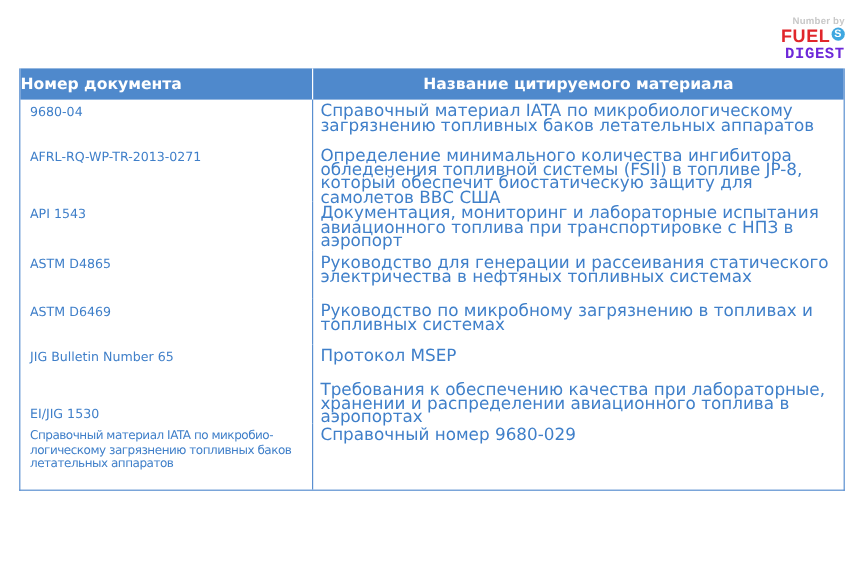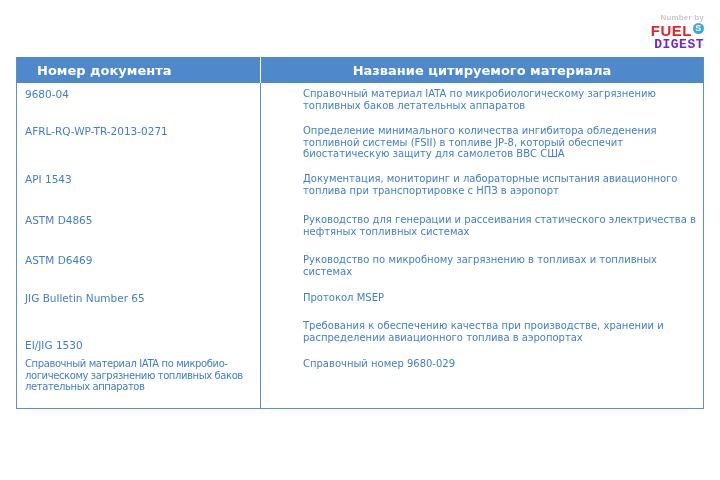--- a/index.html
+++ b/index.html
@@ -19,30 +19,30 @@
     .logo .digest { font-size: 13px; color: #6d28d9; font-weight: bold; letter-spacing: 0.5px; font-family: Liberation Mono, monospace; margin-top: 0px; }
 
     .table {
       position: absolute; left: 16px; top: 57px; width: 688px;
       border: 1px solid #5a8fd0; border-top: none; box-sizing: border-box;
     }
     .thead {
       display: flex; background: #4f89cc; color: #ffffff; height: 26px; align-items: center;
       font-weight: bold; font-size: 13px;
     }
-    .thead .c1 { width: 244px; padding-left: 20px; box-sizing: border-box; border-right: 1px solid #ffffff; height: 100%; display: flex; align-items: center; }
+    .thead .c1 { width: 244px; box-sizing: border-box; border-right: 1px solid #ffffff; height: 100%; display: flex; align-items: center; }
     .thead .c2 { flex: 1; text-align: center; }
     .tbody { display: flex; flex-direction: column; }
     .row { display: flex; }
     .row .c1 {
       width: 244px; box-sizing: border-box; padding-left: 8px; border-right: 1px solid #5a8fd0;
       color: #3f7fc9; font-size: 10.5px; line-height: 12px; padding-top: 5px;
     }
     .row .c2 {
-      flex: 1; padding-left: 6px; padding-right: 6px; color: #3f7fc9; font-size: 10px; line-height: 11.5px; padding-top: 5px; margin-left: 36px;
+      flex: 1; padding-left: 6px; padding-right: 6px; color: #3f7fc9; font-size: 14px; line-height: 11.5px; padding-top: 5px;
     }
     .row .c1.small { font-size: 10px; letter-spacing: -0.4px; line-height: 11.5px; }
     .row .c1.bottom { display: flex; align-items: flex-end; padding-bottom: 2px; }
   </style>
 </head>
 <body>
 
 <div class="logo">
   <div class="adapted">Number by</div>
   <div class="fuel">
@@ -77,20 +77,20 @@
     <div class="row" style="height:38px;">
       <div class="c1">ASTM D6469</div>
       <div class="c2">Руководство по микробному загрязнению в топливах и топливных системах</div>
     </div>
     <div class="row" style="height:28px;">
       <div class="c1">JIG Bulletin Number 65</div>
       <div class="c2">Протокол MSEP</div>
     </div>
     <div class="row" style="height:38px;">
       <div class="c1 bottom">EI/JIG 1530</div>
-      <div class="c2">Требования к обеспечению качества при производстве, хранении и распределении авиационного топлива в аэропортах</div>
+      <div class="c2">Требования к обеспечению качества при лабораторные, хранении и распределении авиационного топлива в аэропортах</div>
     </div>
     <div class="row" style="height:55px;">
       <div class="c1 small">Справочный материал IATA по микробио-логическому загрязнению топливных баков летательных аппаратов</div>
       <div class="c2">Справочный номер 9680-029</div>
     </div>
   </div>
 </div>
 
 </body></html>

